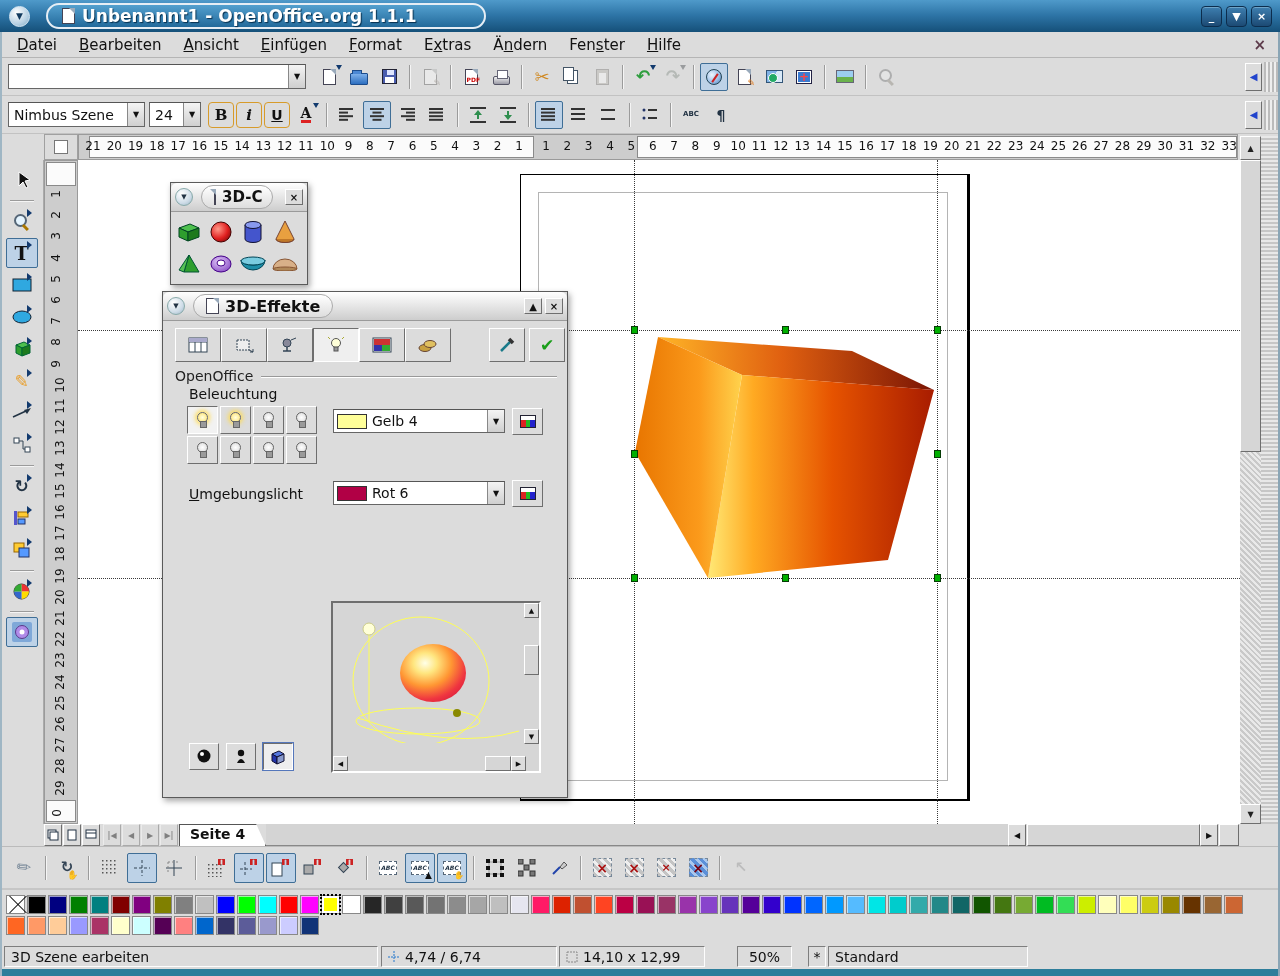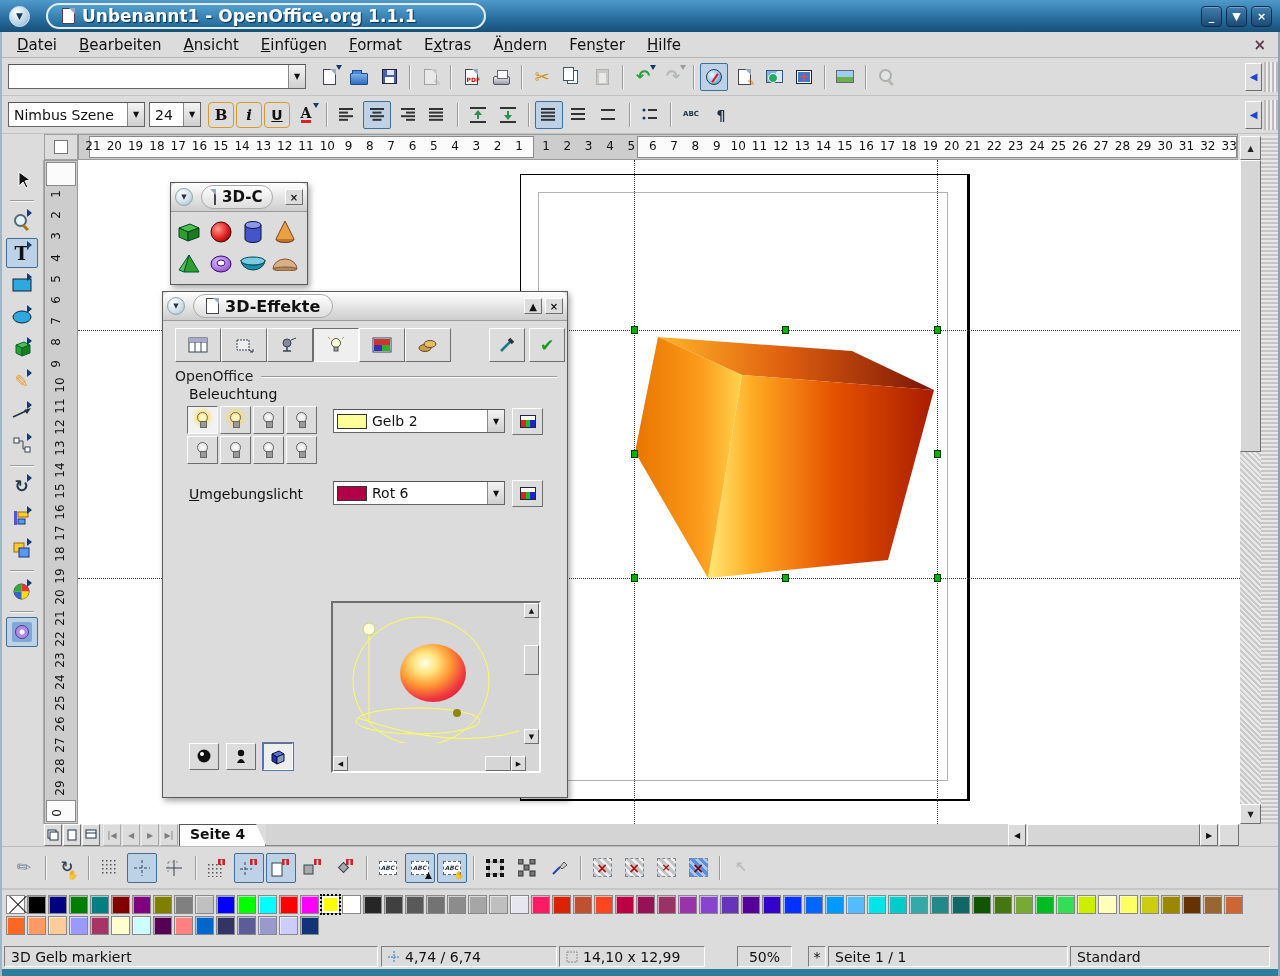--- a/index.html
+++ b/index.html
@@ -772,42 +772,39 @@
         <div class="sw" style="background: rgb(51, 51, 102);"></div>
         <div class="sw" style="background: rgb(92, 92, 153);"></div>
         <div class="sw" style="background: rgb(153, 153, 204);"></div>
         <div class="sw" style="background: rgb(204, 204, 255);"></div>
         <div class="sw" style="background: rgb(17, 51, 119);"></div>
       </div>
   </div>
 
   <div class="abs" id="statusbar">
     <div class="sseg" style="width:374px;margin-left:4px">
-        <span>3D Gelb markiert</span>
+        <span>3D Szene earbeiten</span>
       </div>
     <div class="sseg" style="width:176px;margin-left:3px">
       <svg width="12" height="12">
           <path d="M6 0 V12 M0 6 H12" stroke="#2277cc" stroke-dasharray="2 1"></path>
         </svg>
       <span>4,74 / 6,74</span>
     </div>
     <div class="sseg" style="width:146px;margin-left:2px">
       <svg width="12" height="12">
           <rect x="1" y="1" width="10" height="10" fill="none" stroke="#888" stroke-dasharray="2 1"></rect>
         </svg>
       <span>14,10 x 12,99</span>
     </div>
     <div class="sseg" style="width:55px;margin-left:32px;justify-content:center">
         <span>50%</span>
       </div>
     <div class="sseg" style="width:18px;margin-left:16px;justify-content:center">
         <span>*</span>
-      </div>
-    <div class="sseg" style="width:240px;margin-left:2px">
-        <span>Seite 1 / 1</span>
       </div>
     <div class="sseg" style="width:200px;margin-left:2px">
         <span>Standard</span>
       </div>
   </div>
   <div class="abs" id="edge-bottom"></div>
   <div class="abs" id="edge-left"></div>
   <div class="abs" id="edge-right"></div>
 
   <div class="abs float" id="palette3d">
@@ -973,21 +970,21 @@
         </div>
         <div class="bulbbtn">
           <i class="blb"></i>
         </div>
         <div class="bulbbtn">
           <i class="blb"></i>
         </div>
       </div>
     <div class="combo abs" style="left:170px;top:117px;width:172px;height:24px">
       <span class="swatchbox" style="margin-left: 3px; background: rgb(255, 255, 153);" id="light-swatch"></span>
-      <span class="cval">Gelb 2</span>
+      <span class="cval">Gelb 4</span>
       <span class="cbtn">▼</span>
     </div>
     <div class="pickbtn abs" style="left:349px;top:116px">
         <i class="rgbic"></i>
       </div>
     <div class="lbl" style="left:26px;top:194px" id="ambient-label"><u>U</u>mgebungslicht</div>
     <div class="combo abs" style="left:170px;top:189px;width:172px;height:24px">
       <span class="swatchbox" style="margin-left: 3px; background: rgb(177, 0, 69);" id="ambient-swatch"></span>
       <span class="cval">Rot 6</span>
       <span class="cbtn">▼</span>

